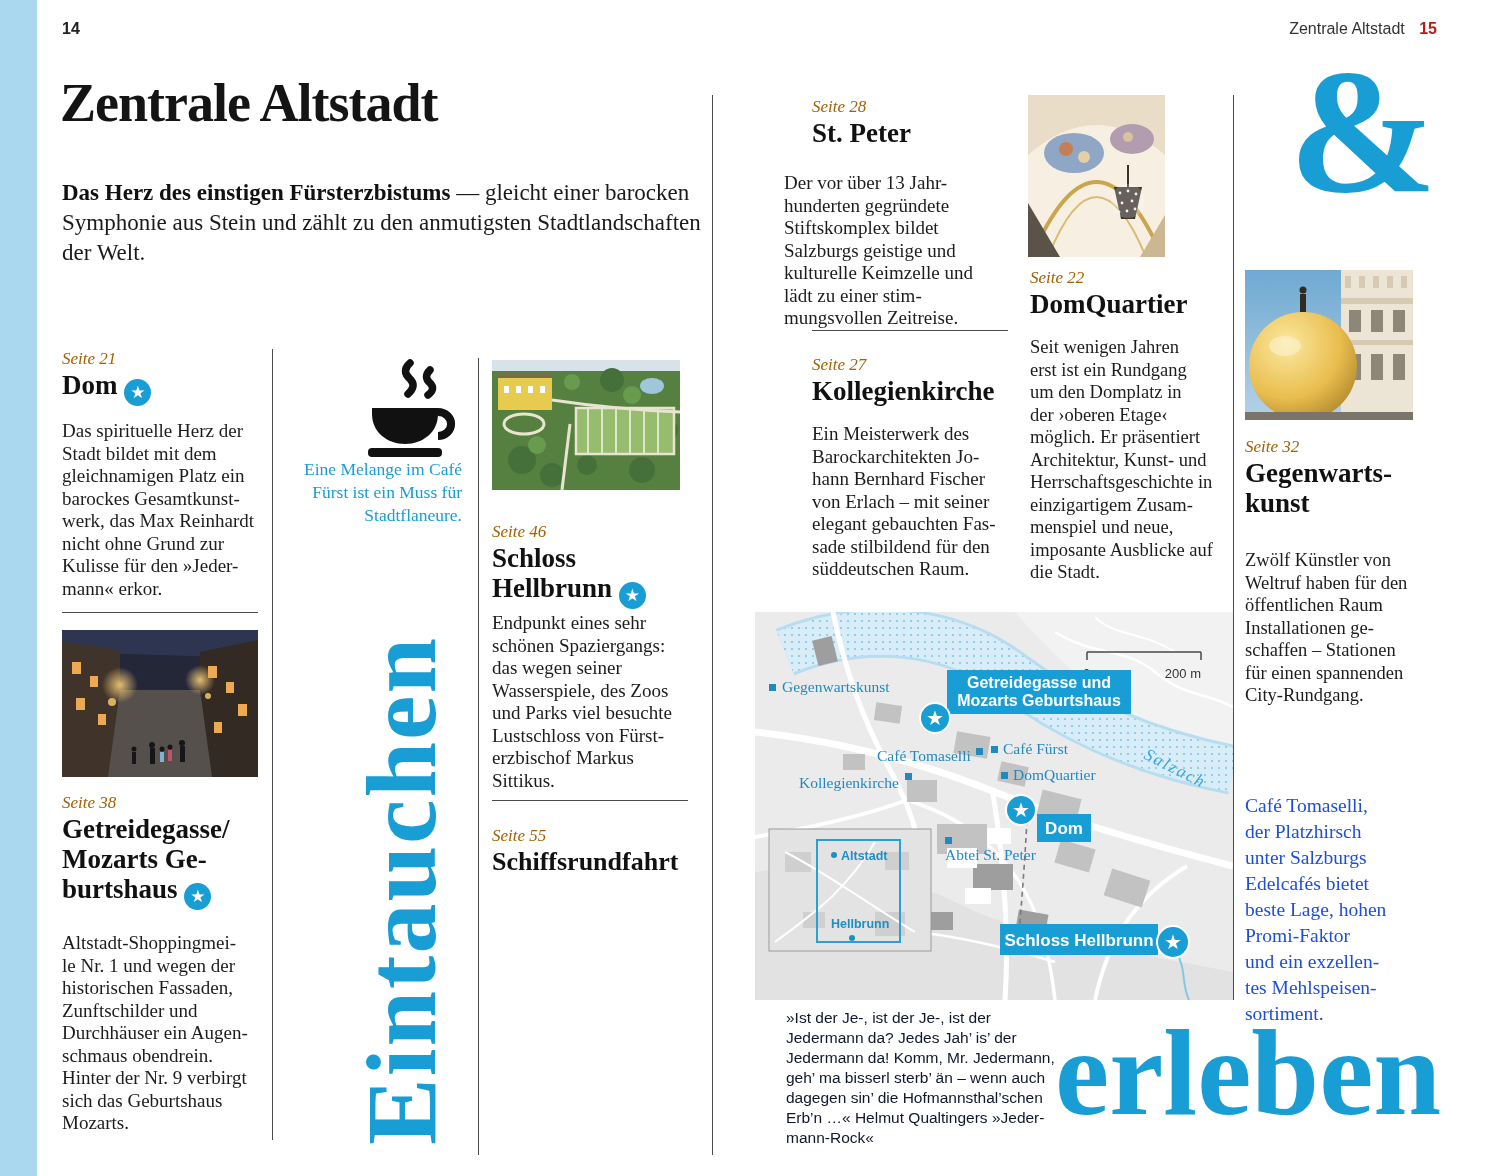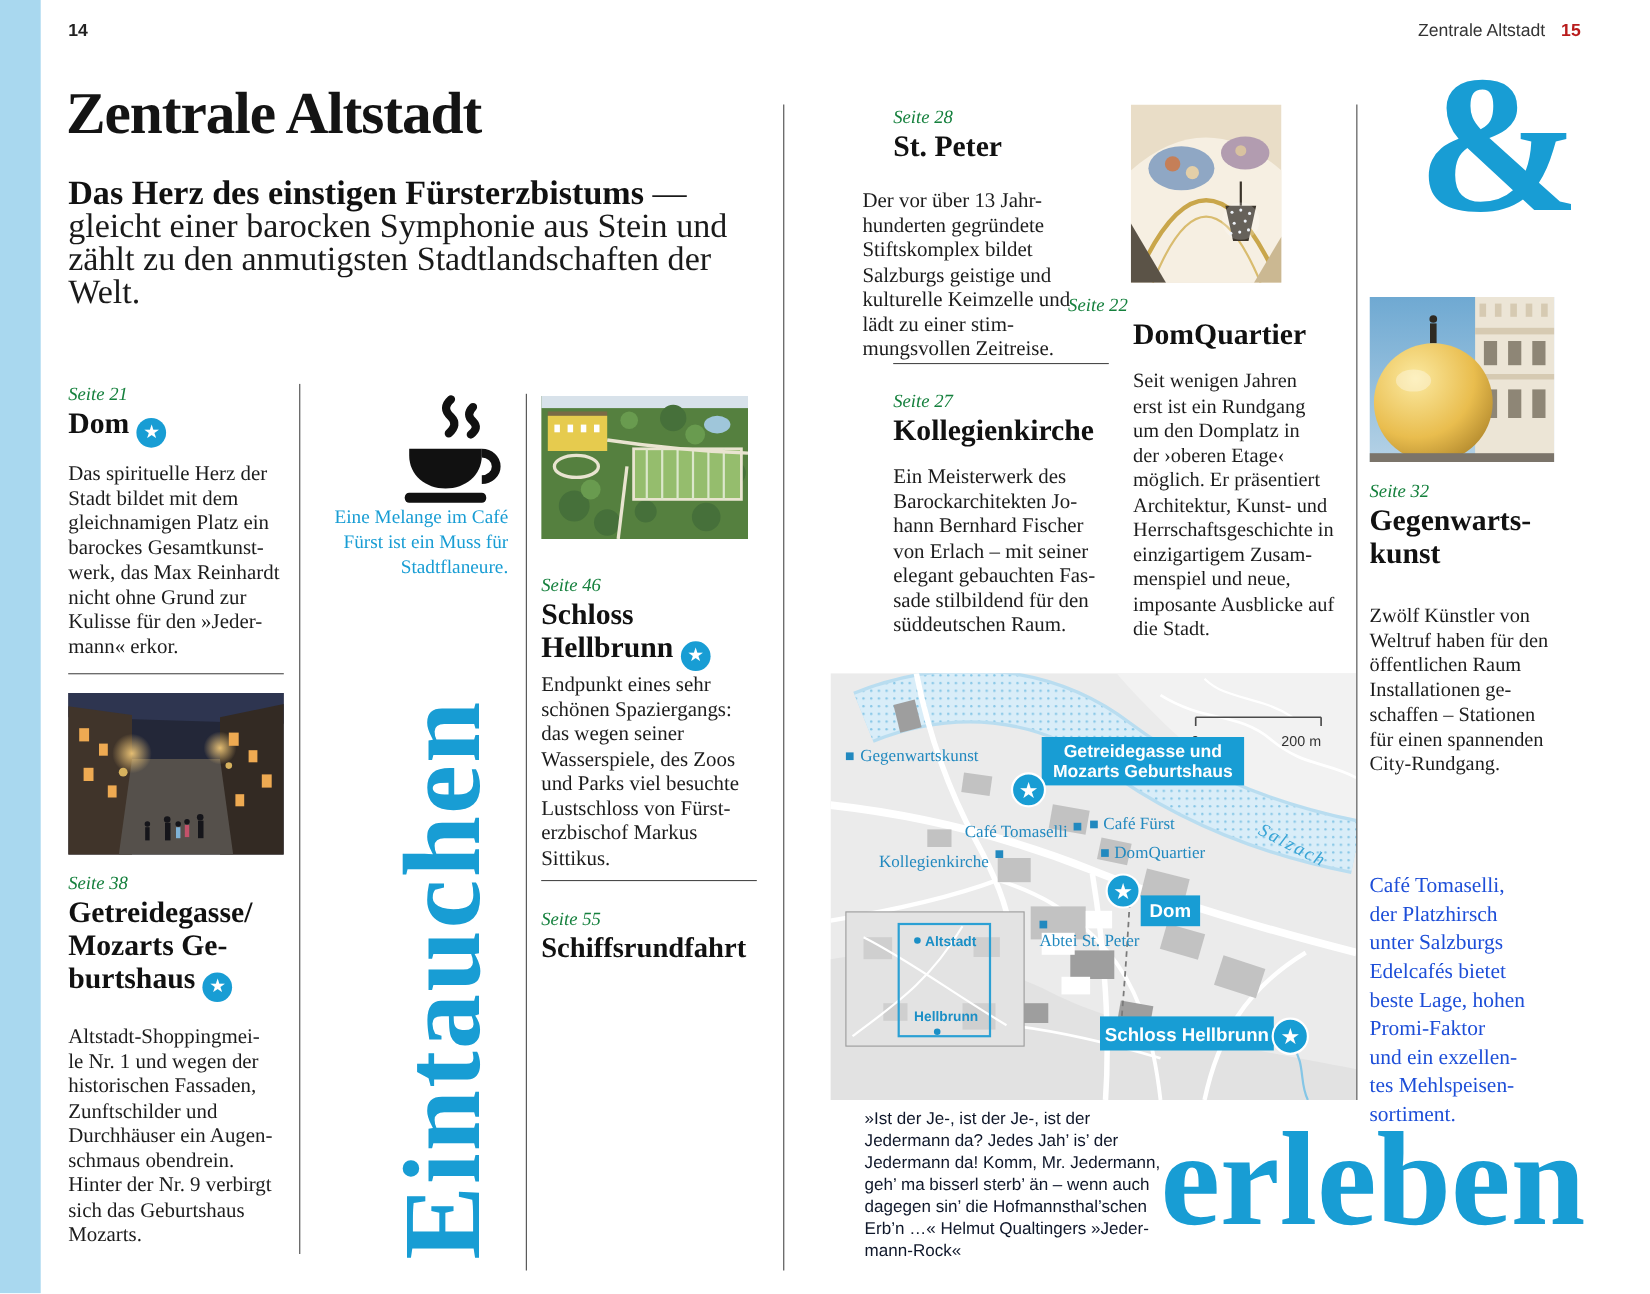--- a/index.html
+++ b/index.html
@@ -6,23 +6,23 @@
   .page{position:relative;width:1500px;height:1176px;background:#ffffff;overflow:hidden;
         font-family:"Liberation Serif",serif;color:#1a1a1a;}
   .leftbar{position:absolute;left:0;top:0;width:37px;height:1176px;background:#a9d8ef;}
   .pagenum-l{position:absolute;left:62px;top:20px;font-family:"Liberation Sans",sans-serif;
              font-size:16px;font-weight:bold;color:#222;}
   .header-r{position:absolute;left:1137px;top:20px;width:300px;text-align:right;
             font-family:"Liberation Sans",sans-serif;font-size:16px;color:#333;}
   .header-r b{color:#b91c1c;margin-left:10px;}
   .main-title{position:absolute;left:60px;top:72px;font-size:54px;font-weight:bold;
               letter-spacing:-1px;color:#141414;}
-  .intro{position:absolute;left:62px;top:160px;width:645px;font-size:31px;line-height:30px;color:#1a1a1a;}
+  .intro{position:absolute;left:62px;top:178px;width:645px;font-size:23px;line-height:30px;color:#1a1a1a;}
   .intro b{color:#111;}
-  .seite{font-style:italic;font-size:17px;color:#15803d;}
+  .seite{font-style:italic;font-size:17px;color:#a16207;}
   .sec-title{font-weight:bold;font-size:27px;line-height:30px;color:#111;white-space:nowrap;}
   .bodytxt{font-size:19px;line-height:22.5px;color:#1c1c1c;white-space:pre-line;}
   .hr{position:absolute;height:1px;background:#4a4a4a;}
   .vr{position:absolute;width:1px;background:#4a4a4a;}
   .starbadge{display:inline-block;width:27px;height:27px;border-radius:50%;background:#189dd4;
              color:#fff;font-size:17px;line-height:27px;text-align:center;vertical-align:-4px;
              font-family:"DejaVu Sans",sans-serif;}
   .abs{position:absolute;}
   .note{font-size:17.5px;line-height:23px;color:#189dd4;white-space:pre-line;}
   .note-big{font-size:19.5px;line-height:26px;color:#1d4ed8;white-space:pre-line;}
@@ -249,21 +249,21 @@
         <circle cx="100" cy="96" r="1.4"></circle>
         <circle cx="108" cy="99" r="1.4"></circle>
       <circle cx="94" cy="108" r="1.4"></circle>
         <circle cx="104" cy="106" r="1.4"></circle>
         <circle cx="99" cy="116" r="1.4"></circle>
       <circle cx="107" cy="114" r="1.4"></circle>
         <circle cx="91" cy="117" r="1.4"></circle>
     </g>
   </svg>
 
-  <div class="abs seite" style="left:971px;top:268px;text-align:center;">Seite 22</div>
+  <div class="abs seite" style="left:1030px;top:268px;text-align:center;">Seite 22</div>
   <div class="abs sec-title" style="left:1030px;top:289px;">DomQuartier</div>
   <div class="abs bodytxt" style="left:1030px;top:336px;width:202px;font-size:18.5px;">Seit wenigen Jahren
 erst ist ein Rundgang
 um den Domplatz in
 der ›oberen Etage‹
 möglich. Er präsentiert
 Architektur, Kunst- und
 Herrschaftsgeschichte in
 einzigartigem Zusam-
 menspiel und neue,

